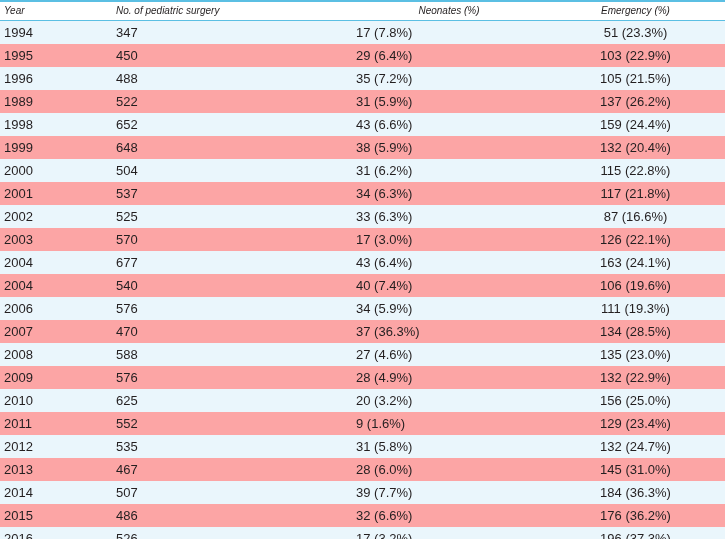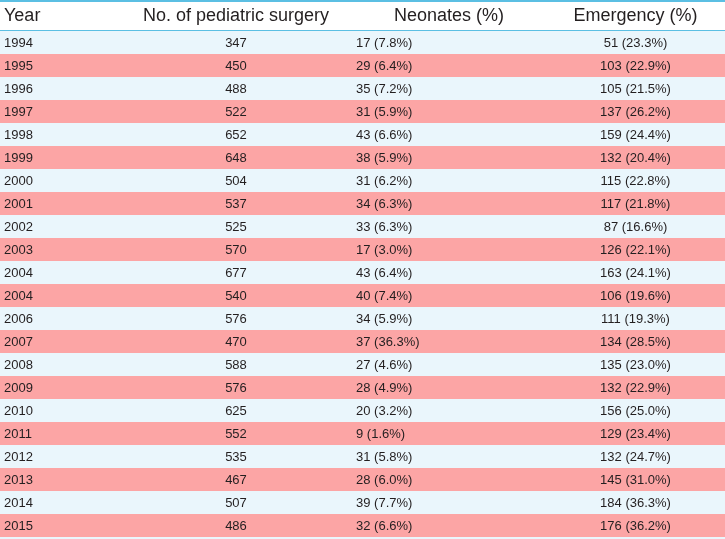--- a/index.html
+++ b/index.html
@@ -23,40 +23,41 @@
     background: #ffffff;
   }
   table.data-table {
     width: 725px;
     border-collapse: collapse;
     table-layout: fixed;
     font-size: 13px;
   }
   table.data-table thead th {
     font-weight: normal;
-    font-size: 18px;
+    font-size: 10px;
     padding: 3px 0 4px 0;
     border-bottom: 1.5px solid #5bbfe3;
     background: #ffffff;
     color: #231f20;
+    font-style: italic;
   }
   table.data-table tbody td {
     padding: 2px 0 2px 0;
     height: 19px;
     line-height: 15px;
     color: #231f20;
   }
   tbody tr.odd td {
     background: #eaf6fc;
   }
   tbody tr.even td {
     background: #fca5a5;
   }
   .col-year   { width: 112px; text-align: left; padding-left: 4px !important; }
-  .col-ped    { width: 240px; text-align: center; }
+  .col-ped    { width: 240px; text-align: left; }
   .col-neo    { width: 186px; }
   .col-emer   { width: 187px; text-align: center; }
   thead th.col-year { text-align: left; padding-left: 4px; }
 </style>
 </head>
 <body>
 
 <div class="table-wrap">
   <table class="data-table">
     <thead>
@@ -80,21 +81,21 @@
           <td class="col-neo">29 (6.4%)</td>
           <td class="col-emer">103 (22.9%)</td>
         </tr>
         <tr class="odd">
           <td class="col-year">1996</td>
           <td class="col-ped">488</td>
           <td class="col-neo">35 (7.2%)</td>
           <td class="col-emer">105 (21.5%)</td>
         </tr>
         <tr class="even">
-          <td class="col-year">1997</td>
+          <td class="col-year">1989</td>
           <td class="col-ped">522</td>
           <td class="col-neo">31 (5.9%)</td>
           <td class="col-emer">137 (26.2%)</td>
         </tr>
         <tr class="odd">
           <td class="col-year">1998</td>
           <td class="col-ped">652</td>
           <td class="col-neo">43 (6.6%)</td>
           <td class="col-emer">159 (24.4%)</td>
         </tr>

